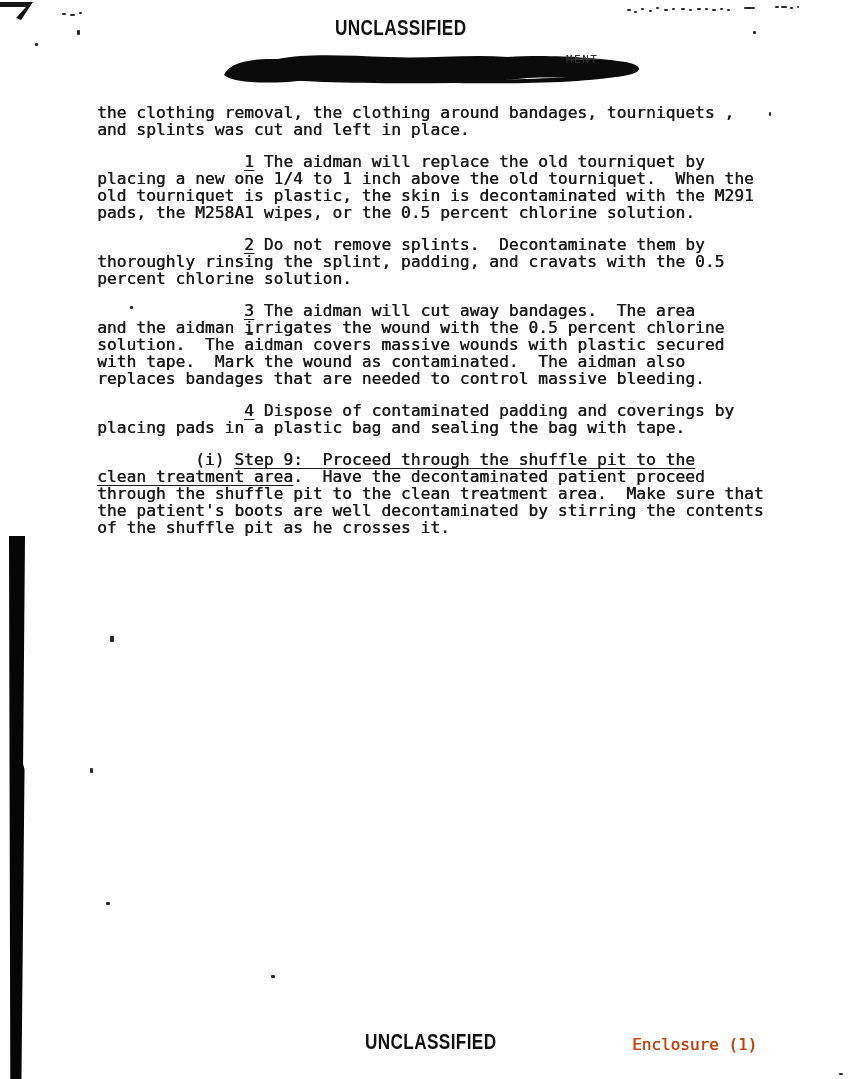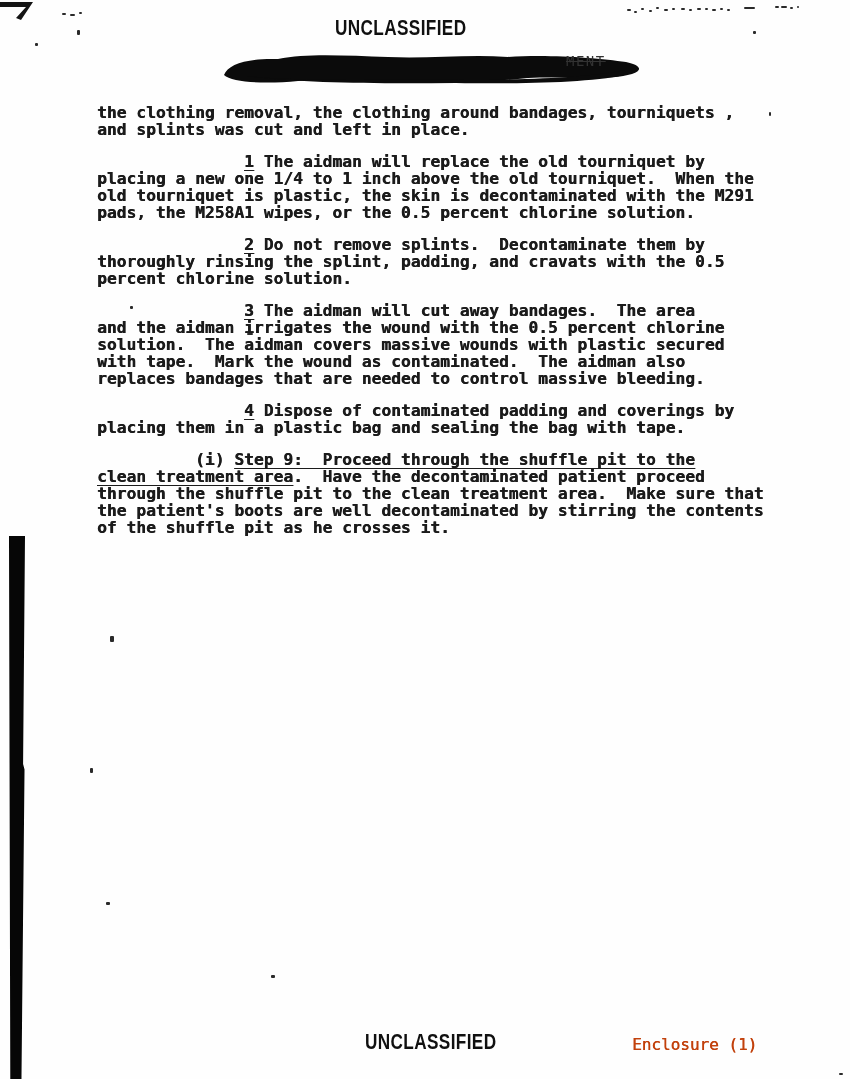--- a/index.html
+++ b/index.html
@@ -22,26 +22,26 @@
     position:absolute;top:1035px;left:632px;
     font-size:16px;color:#c2410c;white-space:pre;
     text-shadow:.4px 0 0 currentColor;
   }
   .doc-body{
     position:absolute;top:104px;left:97px;width:700px;
     font-size:16.3px;line-height:17px;color:#1b1b1b;
     text-shadow:.4px 0 0 currentColor;
   }
   .para{margin:0 0 15px 0;}
-  .line{white-space:pre;font-weight:bold;}
+  .line{white-space:pre;}
   .u{text-decoration:underline;text-underline-offset:2.5px;text-decoration-thickness:1.3px;}
   .redaction{position:absolute;top:49px;left:216px;width:436px;height:40px;}
   .ghost{
     position:absolute;top:53px;left:566px;
-    font-size:14px;color:#323232;letter-spacing:1.5px;
+    font-size:11px;color:#323232;letter-spacing:1.5px;
     text-decoration:line-through;font-family:"DejaVu Sans Mono",monospace;
   }
   .left-bar{
     position:absolute;top:536px;left:9px;width:16px;height:543px;background:#060606;
     clip-path:polygon(0 0,100% 0,88% 42%,97% 43%,78% 100%,8% 100%);
   }
   .corner{position:absolute;top:0;left:0;width:40px;height:24px;}
   .speck{position:absolute;background:#2a2a2a;border-radius:1px;}
 </style>
 </head>
@@ -83,21 +83,21 @@
       </div>
       <div class="para">
         <div class="line"><span>               </span><span class="u">3</span><span> The aidman will cut away bandages.  The area</span></div>
         <div class="line"><span>and the aidman irrigates the wound with the 0.5 percent chlorine</span></div>
         <div class="line"><span>solution.  The aidman covers massive wounds with plastic secured</span></div>
         <div class="line"><span>with tape.  Mark the wound as contaminated.  The aidman also</span></div>
         <div class="line"><span>replaces bandages that are needed to control massive bleeding.</span></div>
       </div>
       <div class="para">
         <div class="line"><span>               </span><span class="u">4</span><span> Dispose of contaminated padding and coverings by</span></div>
-        <div class="line"><span>placing them in a plastic bag and sealing the bag with tape.</span></div>
+        <div class="line"><span>placing pads in a plastic bag and sealing the bag with tape.</span></div>
       </div>
       <div class="para">
         <div class="line"><span>          (i) </span><span class="u">Step 9:  Proceed through the shuffle pit to the</span></div>
         <div class="line"><span class="u">clean treatment area</span><span>.  Have the decontaminated patient proceed</span></div>
         <div class="line"><span>through the shuffle pit to the clean treatment area.  Make sure that</span></div>
         <div class="line"><span>the patient's boots are well decontaminated by stirring the contents</span></div>
         <div class="line"><span>of the shuffle pit as he crosses it.</span></div>
       </div>
     </div>
 

